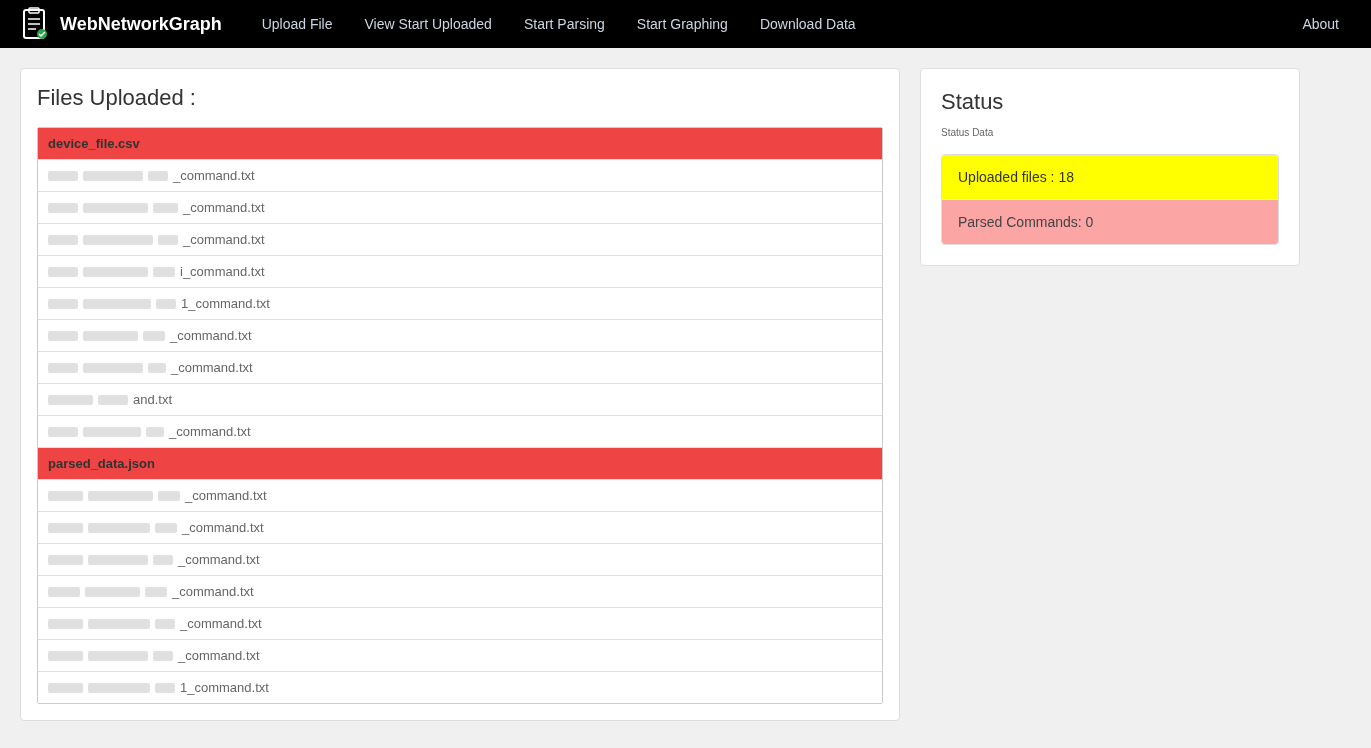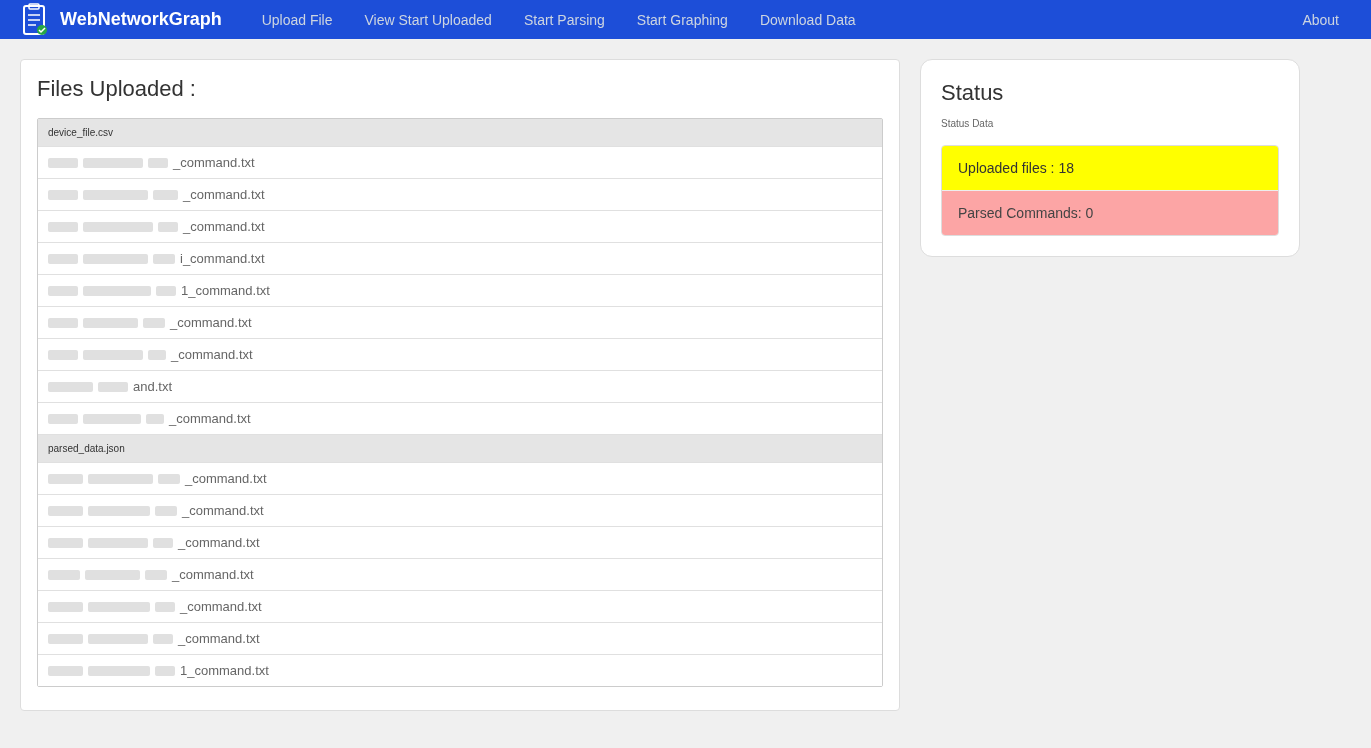--- a/index.html
+++ b/index.html
@@ -1,25 +1,25 @@
 <!DOCTYPE html>
 <html><head>
   <meta charset="utf-8">
   <style>
     * { margin: 0; padding: 0; box-sizing: border-box; }
     body { font-family: Arial, sans-serif; background: #f0f0f0; min-height: 748px; }
 
     
     .navbar {
-      background: #1d4ed8;
+      background: #000000;
       color: white;
       display: flex;
       align-items: center;
       padding: 0 16px;
-      height: 39px;
+      height: 48px;
       gap: 0;
     }
     .navbar-brand {
       display: flex;
       align-items: center;
       gap: 8px;
       margin-right: 24px;
       text-decoration: none;
       color: white;
       font-size: 18px;
@@ -86,24 +86,24 @@
       padding: 8px 10px;
       border-bottom: 1px solid #e0e0e0;
       font-size: 13px;
       color: #555;
       background: white;
       display: flex;
       align-items: center;
     }
     .file-item:last-child { border-bottom: none; }
     .file-item.section-header {
-      background: #e5e5e5;
-      font-size: 10px;
+      background: #ef4444;
+      font-size: 13px;
       color: #333;
-      font-weight: normal;
+      font-weight: bold;
     }
     .file-item.blurred-name {
       color: #666;
     }
     .blurred-part {
       display: inline-block;
       background: #e0e0e0;
       border-radius: 2px;
       height: 10px;
       margin-right: 2px;
@@ -111,21 +111,21 @@
     }
 
     
     .status-panel {
       width: 380px;
       min-width: 320px;
     }
     .status-card {
       background: white;
       border: 1px solid #ddd;
-      border-radius: 12px;
+      border-radius: 4px;
       padding: 20px;
     }
     .status-title {
       font-size: 22px;
       font-weight: normal;
       margin-bottom: 12px;
       color: #333;
     }
     .status-data-label {
       font-size: 10px;

